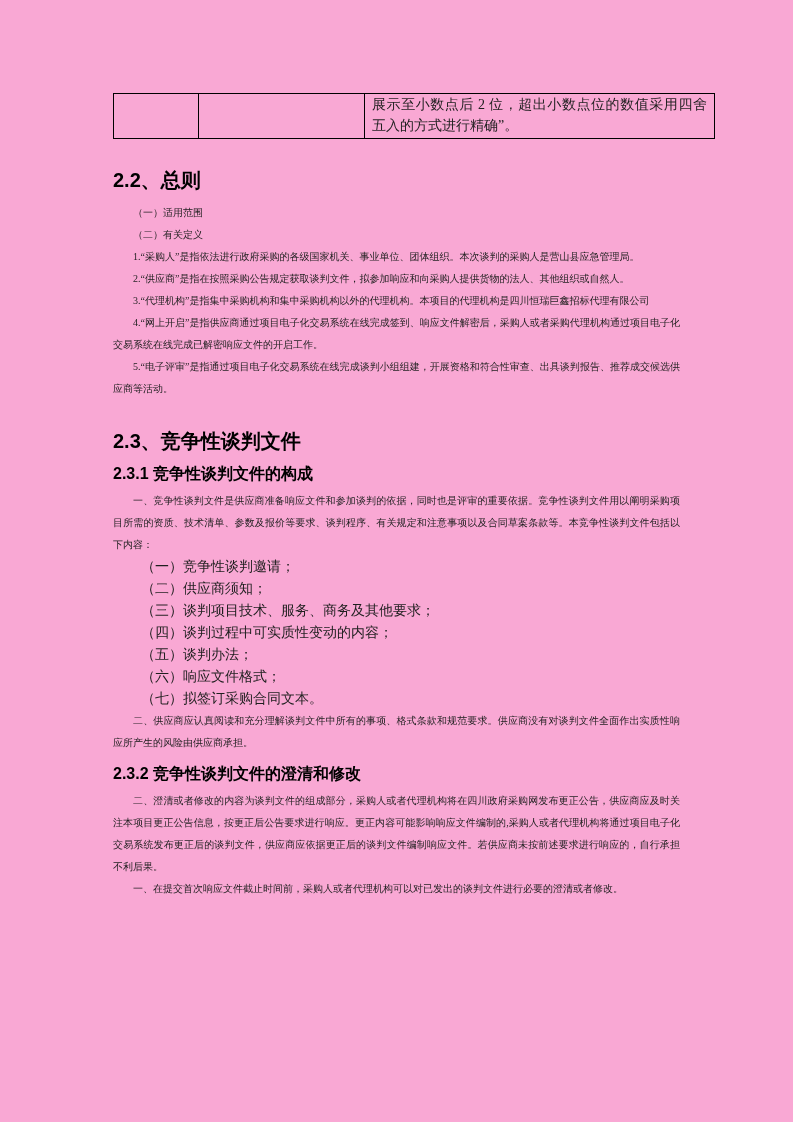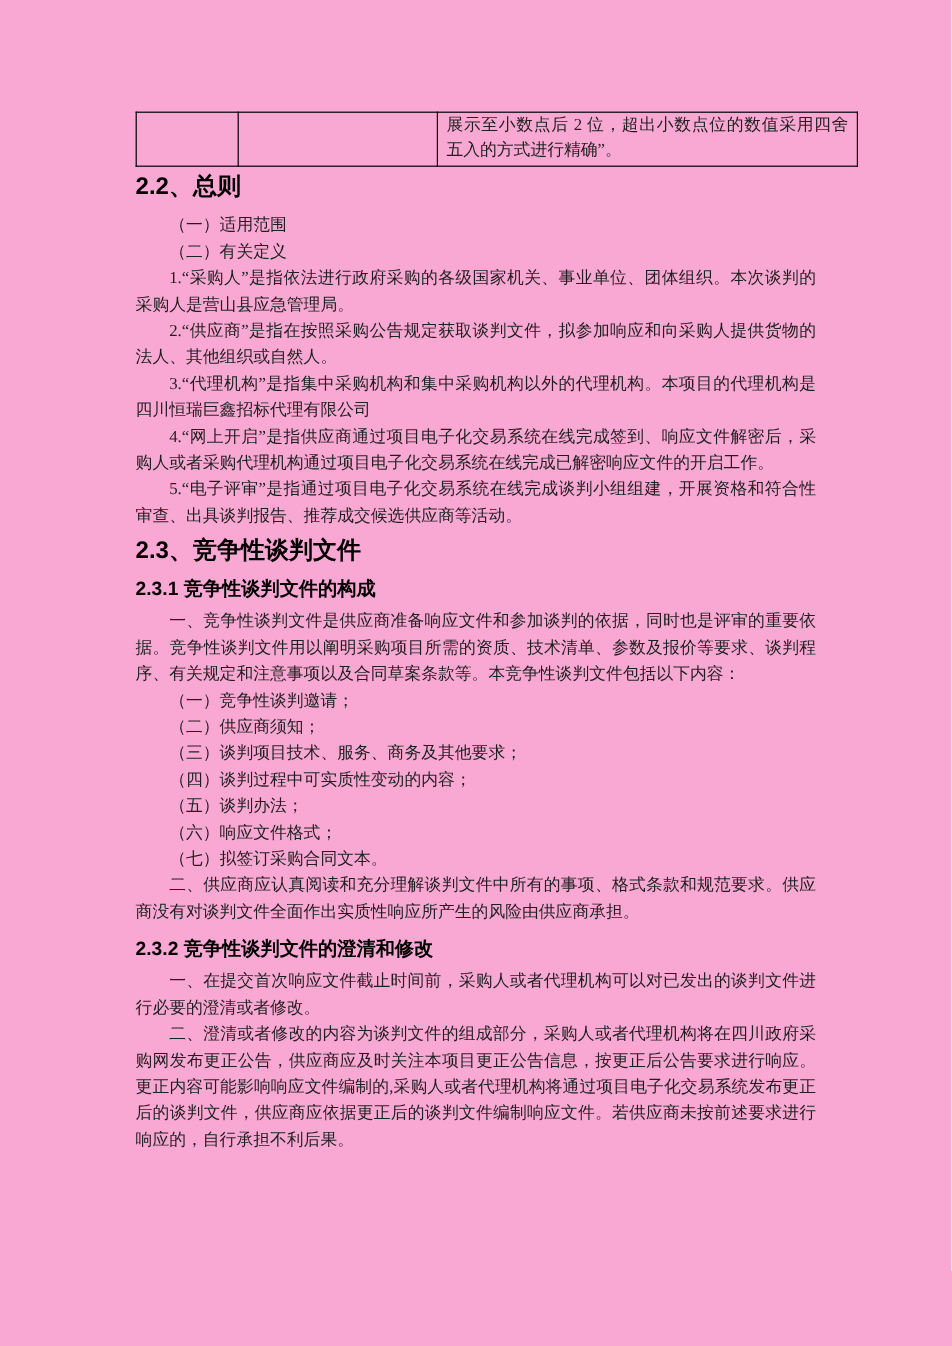--- a/index.html
+++ b/index.html
@@ -33,32 +33,32 @@
   }
   .col1 { width: 70px; }
   .col2 { width: 151px; }
   .col3 { width: 335px; }
   h1.sec-heading {
     font-family: "Liberation Sans", "DejaVu Sans", sans-serif;
     font-weight: bold;
     font-size: 20px;
     line-height: 26px;
     color: #000000;
-    margin: 4px 0 9px 0;
+    margin: 28px 0 9px 0;
   }
   h2.subsec-heading {
     font-family: "Liberation Sans", "DejaVu Sans", sans-serif;
     font-weight: bold;
     font-size: 16px;
     line-height: 21px;
     color: #000000;
     margin: 9px 0 6px 0;
   }
   p.body-par {
-    font-size: 14px;
+    font-size: 10px;
     line-height: 22px;
     margin: 0;
     text-align: justify;
     text-indent: 2em;
     word-break: break-all;
   }
   p.list-item {
     font-size: 14px;
     line-height: 22px;
     margin: 0;
@@ -102,17 +102,17 @@
     <p class="list-item">（三）谈判项目技术、服务、商务及其他要求；</p>
     <p class="list-item">（四）谈判过程中可实质性变动的内容；</p>
     <p class="list-item">（五）谈判办法；</p>
     <p class="list-item">（六）响应文件格式；</p>
     <p class="list-item">（七）拟签订采购合同文本。</p>
 
     <p class="body-par">二、供应商应认真阅读和充分理解谈判文件中所有的事项、格式条款和规范要求。供应商没有对谈判文件全面作出实质性响应所产生的风险由供应商承担。</p>
 
     <h2 class="subsec-heading">2.3.2 竞争性谈判文件的澄清和修改</h2>
 
+    <p class="body-par">二、澄清或者修改的内容为谈判文件的组成部分，采购人或者代理机构将在四川政府采购网发布更正公告，供应商应及时关注本项目更正公告信息，按更正后公告要求进行响应。更正内容可能影响响应文件编制的,采购人或者代理机构将通过项目电子化交易系统发布更正后的谈判文件，供应商应依据更正后的谈判文件编制响应文件。若供应商未按前述要求进行响应的，自行承担不利后果。</p>
     <p class="body-par">一、在提交首次响应文件截止时间前，采购人或者代理机构可以对已发出的谈判文件进行必要的澄清或者修改。</p>
-    <p class="body-par">二、澄清或者修改的内容为谈判文件的组成部分，采购人或者代理机构将在四川政府采购网发布更正公告，供应商应及时关注本项目更正公告信息，按更正后公告要求进行响应。更正内容可能影响响应文件编制的,采购人或者代理机构将通过项目电子化交易系统发布更正后的谈判文件，供应商应依据更正后的谈判文件编制响应文件。若供应商未按前述要求进行响应的，自行承担不利后果。</p>
 
   </div>
 </div>
 
 </body></html>

